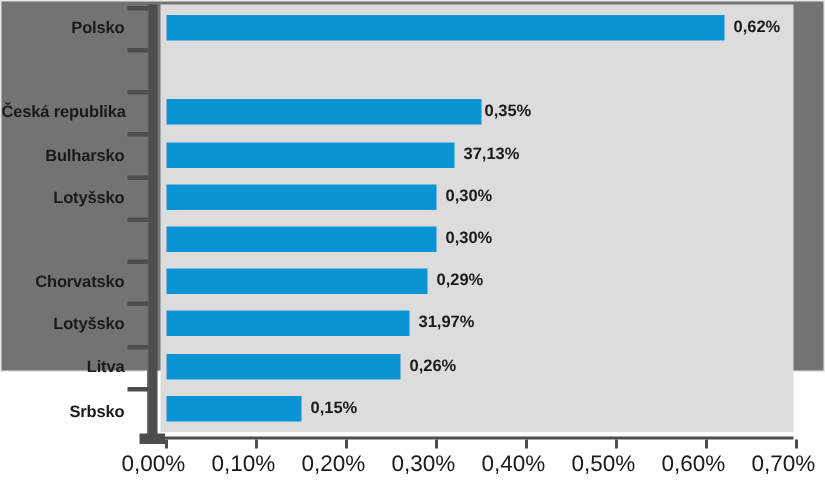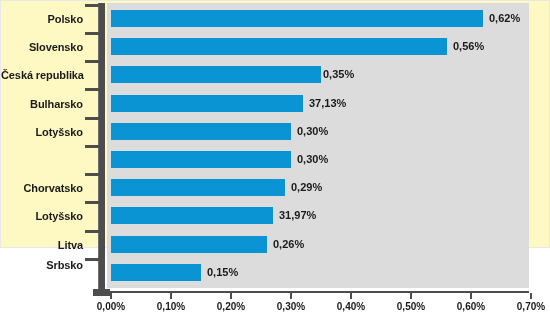--- a/index.html
+++ b/index.html
@@ -11,21 +11,21 @@
     width: 550px;
     height: 336px;
     background: #ffffff;
     font-family: "Liberation Sans", sans-serif;
     overflow: hidden;
   }
   #chart-root {
     position: relative;
     width: 550px;
     height: 248px;
-    background: #fef9c3;
+    background: #737373;
     border: 1px solid #e8e8e8;
   }
 
   
   #cat-labels {
     position: absolute;
     left: 0;
     top: 4px;
     width: 82px;
     height: 282px;
@@ -115,66 +115,60 @@
     position: absolute;
     top: 292px;
     width: 2px;
     height: 6px;
     background: #4d4d4d;
   }
   .x-tick-label {
     position: absolute;
     top: 300px;
     width: 60px;
-    text-align: center;
-    font-size: 10px;
-    font-weight: bold;
+    font-size: 15px;
+    font-weight: normal;
     color: #1a1a1a;
     white-space: nowrap;
   }
 </style>
 </head>
 <body>
 
 <div id="chart-root">
 
   <div id="cat-labels">
     <div class="cat-label" style="top:0px">Polsko</div>
-    <div class="cat-label" style="top:28.2px">Slovensko</div>
     <div class="cat-label" style="top:56.4px">Česká republika</div>
     <div class="cat-label" style="top:84.6px">Bulharsko</div>
     <div class="cat-label" style="top:112.8px">Lotyšsko</div>
     <div class="cat-label" style="top:169.2px">Chorvatsko</div>
     <div class="cat-label" style="top:197.4px">Lotyšsko</div>
     <div class="cat-label" style="top:225.6px">Litva</div>
-    <div class="cat-label" style="top:246px">Srbsko</div>
+    <div class="cat-label" style="top:256px">Srbsko</div>
   </div>
 
   <div id="y-axis"></div>
   <div id="y-axis-foot"></div>
   <div class="y-tick" style="top:3px"></div>
   <div class="y-tick" style="top:31px"></div>
   <div class="y-tick" style="top:59px"></div>
   <div class="y-tick" style="top:87px"></div>
   <div class="y-tick" style="top:116px"></div>
   <div class="y-tick" style="top:144px"></div>
   <div class="y-tick" style="top:172px"></div>
   <div class="y-tick" style="top:200px"></div>
   <div class="y-tick" style="top:229px"></div>
   <div class="y-tick" style="top:257px"></div>
 
   <div id="plot">
     <div class="bar-row" style="top:2px">
       <div class="bar" style="width: 372px; background: rgb(11, 148, 211);"></div>
       <div class="bar-value" style="left: 382px; text-align: center;">0,62%</div>
     </div>
-    <div class="bar-row" style="top:30.2px">
-      <div class="bar" style="width: 336px; background: rgb(11, 148, 211);"></div>
-      <div class="bar-value" style="left: 346px;">0,56%</div>
-    </div>
     <div class="bar-row" style="top:58.4px">
       <div class="bar" style="width: 210px; background: rgb(11, 148, 211);"></div>
       <div class="bar-value" style="left: 216px;">0,35%</div>
     </div>
     <div class="bar-row" style="top:86.6px">
       <div class="bar" style="width: 192px; background: rgb(11, 148, 211);"></div>
       <div class="bar-value" style="left: 202px;">37,13%</div>
     </div>
     <div class="bar-row" style="top:114.8px">
       <div class="bar" style="width: 180px; background: rgb(11, 148, 211);"></div>

